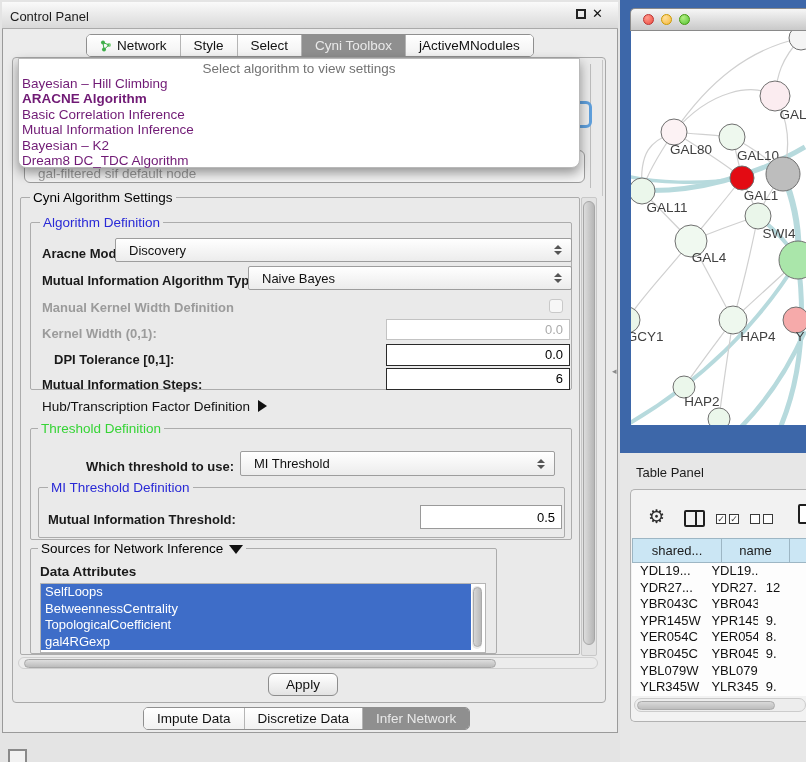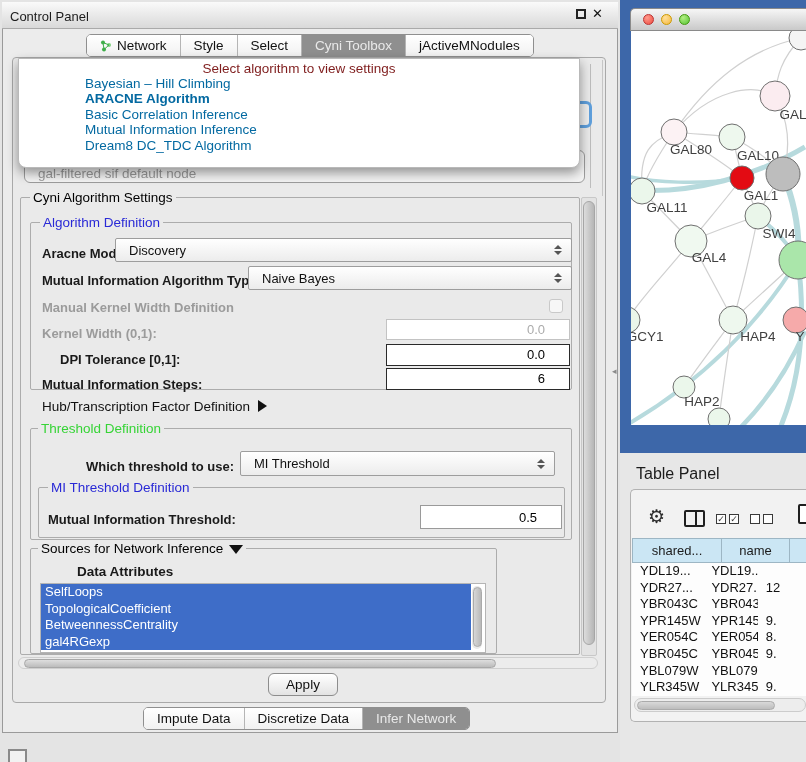--- a/index.html
+++ b/index.html
@@ -29,39 +29,39 @@
     border:1px solid #9c9c9c; border-radius:6px; }
   .bg-combo-text { left:38px; top:166px; font-size:13.5px; color:#9a9a9a; }
   .bg-line1 { left:590px; top:64px; width:1px; height:124px; background:#bdbdbd; }
   .bg-line2 { left:602px; top:60px; width:1px; height:136px; background:#c6c6c6; }
   .bg-bluecombo { left:572px; top:101px; width:20px; height:27px; border:3px solid #5f9fdc;
     border-radius:6px; background:#eee; }
   
   .dropdown { left:18px; top:58px; width:562px; height:110px; background:#fff;
     border:1px solid #b9b9b9; border-radius:0 0 8px 8px;
     box-shadow:0 5px 12px rgba(0,0,0,0.4); z-index:30; }
-  .dd-placeholder { width:100%; text-align:center; margin-top:2px; font-size:13.5px; color:#7f1d1d; }
-  .dd-item { font-size:13.5px; color:#0369a1; line-height:15.4px; padding-left:18px; white-space:nowrap;margin-left:48px; }
+  .dd-placeholder { width:100%; text-align:center; margin-top:2px; font-size:13.5px; color:#737373; }
+  .dd-item { font-size:13.5px; color:#701a75; line-height:15.4px; padding-left:3px; white-space:nowrap; }
   .dd-item.bold { font-weight:bold; }
   
   .group { position:absolute; border:1px solid #acacac; border-radius:2px; }
   .group-label { position:absolute; background:#eaeaea; padding:0 3px; font-size:13.5px; z-index:2; white-space:nowrap; }
   .blue { color:#2929d6; } .green { color:#36d436; }
   .lbl { position:absolute; font-size:13px; font-weight:bold; color:#1a1a1a; white-space:nowrap; }
   .lbl.dis { color:#9b9b9b; }
   .combo { position:absolute; background:linear-gradient(#ffffff,#ececec);
     border:1px solid #9d9d9d; border-radius:2px; font-size:13px; color:#111;
     display:flex; align-items:center; padding-left:13px; }
   .spinner { position:absolute; right:9px; top:50%; transform:translateY(-50%);
     display:flex; flex-direction:column; gap:2px; }
   .spinner i { display:block; width:0; height:0; border-left:4px solid transparent; border-right:4px solid transparent; }
   .spinner .up { border-bottom:4px solid #555; }
   .spinner .dn { border-top:4px solid #555; }
   .field { position:absolute; background:#fff; font-size:13px; text-align:right;
-    padding:2px 24px 0 0; color:#000; }
+    padding:2px 6px 0 0; color:#000; }
   .field.dis { color:#ababab; border:1px solid #c3c3c3 !important; }
   .checkbox { position:absolute; width:14px; height:14px; border:1px solid #c9c9c9;
     border-radius:3px; background:#f7f7f7; }
   .tri-right { display:inline-block; width:0; height:0; border-top:6px solid transparent;
     border-bottom:6px solid transparent; border-left:9px solid #111; margin-left:8px; vertical-align:-1px; }
   .tri-down { display:inline-block; width:0; height:0; border-left:7px solid transparent;
     border-right:7px solid transparent; border-top:9px solid #111; margin-left:6px; vertical-align:-1px; }
   .attr-list { left:40px; top:583px; width:446px; height:70px; background:#fff;
     border:1px solid #b5b5b5; overflow:hidden; }
   .attr-item { height:16.5px; line-height:16.5px; font-size:13px; color:#fff;
@@ -87,21 +87,21 @@
   
   .net-area { left:620px; top:0; width:186px; height:453px; background:#3d67a9; }
   .net-titlebar { left:630px; top:8px; width:176px; height:23px;
     background:linear-gradient(#f6f6f6,#c9c9c9); border:1px solid #8a8a8a;
     border-radius:5px 0 0 0; border-right:none; }
   .tl { position:absolute; top:14px; width:11px; height:11px; border-radius:50%; }
   .net-canvas { left:631px; top:31px; width:175px; height:394px; background:#fff; overflow:hidden; }
   .divider-arrow { left:612px; top:366px; font-size:9px; color:#8a8a8a; }
   
   .table-area { left:620px; top:453px; width:186px; height:309px; background:#e7e7e7; }
-  .tp-title { left:636px; top:465px; font-size:16px; color:#1c1c1c; }
+  .tp-title { left:636px; top:465px; font-size:13px; color:#1c1c1c; }
   .tp-panel { left:630px; top:489px; width:186px; height:233px; background:#f2f2f2;
     border:1px solid #b2b2b2; border-radius:5px 0 0 5px; border-right:none; }
   .gear-icon { left:648px; top:505px; font-size:19px; color:#2b2b2b; }
   .cols-icon { left:684px; top:510px; width:21px; height:17px; border:2.5px solid #1f1f1f; border-radius:2px; }
   .cols-icon i { position:absolute; left:50%; top:0; width:2.5px; height:100%; background:#1f1f1f; }
   .cb-pair { position:absolute; display:flex; gap:3px; }
   .cb { width:10px; height:10px; border:1.5px solid #3a3a3a; font-size:9px; line-height:8px;
     color:#3a3a3a; text-align:center; background:#fdfdfd; }
   .doc-icon { left:798px; top:504px; width:16px; height:20px; border:2.5px solid #1f1f1f;
     border-radius:2px; background:#fff; }
@@ -164,20 +164,21 @@
 <div class="abs bg-combo"></div>
 <div class="abs bg-combo-text">gal-filtered sif default node</div>
 
 <div class="abs dropdown">
   <div class="dd-placeholder">Select algorithm to view settings</div>
   <div id="dd-items">
       <div class="dd-item">Bayesian – Hill Climbing</div>
       <div class="dd-item bold">ARACNE Algorithm</div>
       <div class="dd-item">Basic Correlation Inference</div>
       <div class="dd-item">Mutual Information Inference</div>
+      <div class="dd-item">Bayesian – K2</div>
       <div class="dd-item">Dream8 DC_TDC Algorithm</div>
     </div>
 </div>
 
 <div class="abs group" style="left:20px; top:197px; width:560px; height:458px;"></div>
 <div class="group-label" style="left:30px; top:190px;text-align:right;">Cyni Algorithm Settings</div>
 
 <div class="abs group" style="left:30px; top:222px; width:542px; height:168px;"></div>
 <div class="group-label blue" style="left:40px; top:215px;">Algorithm Definition</div>
 
@@ -198,21 +199,21 @@
       <i class="dn"></i>
     </span>
 </div>
 
 <div class="lbl dis" style="left:42px; top:300px;">Manual Kernel Width Definition</div>
 <div class="checkbox" style="left:549px; top:299px;"></div>
 
 <div class="lbl dis" style="left:42px; top:326px;">Kernel Width (0,1):</div>
 <div class="field dis" style="left:386px; top:319px; width:184px; height:21px;">0.0</div>
 
-<div class="lbl" style="left:32px; top:352px;padding-left:28px;">DPI Tolerance [0,1]:</div>
+<div class="lbl" style="left:26px; top:352px;padding-left:28px;">DPI Tolerance [0,1]:</div>
 <div class="field" style="left:386px; top:344px; width:184px; height:22px; border:1.5px solid #2a2a2a;">0.0</div>
 
 <div class="lbl" style="left:42px; top:377px;">Mutual Information Steps:</div>
 <div class="field" style="left:386px; top:368px; width:184px; height:22px; border:1.5px solid #2a2a2a;">6</div>
 
 <div class="abs" style="left:42px; top:399px; font-size:13.5px; color:#111;">
   <span>Hub/Transcription Factor Definition</span><span class="tri-right"></span>
 </div>
 
 <div class="abs group" style="left:30px; top:428px; width:542px; height:112px;"></div>
@@ -230,27 +231,27 @@
 <div class="abs group" style="left:38px; top:487px; width:527px; height:51px;"></div>
 <div class="group-label blue" style="left:48px; top:480px;">MI Threshold Definition</div>
 
 <div class="lbl" style="left:48px; top:512px;">Mutual Information Threshold:</div>
 <div class="field" style="left:420px; top:505px; width:142px; height:24px; border:1px solid #9a9a9a; padding-top:4px;">0.5</div>
 
 <div class="abs group" style="left:30px; top:548px; width:467px; height:106px;"></div>
 <div class="group-label" style="left:38px; top:541px;">
   <span>Sources for Network Inference</span><span class="tri-down"></span>
 </div>
-<div class="lbl" style="left:40px; top:564px; font-size:13.5px;margin-left:37px;">Data Attributes</div>
+<div class="lbl" style="left:40px; top:564px; font-size:13.5px;">Data Attributes</div>
 
 <div class="abs attr-list" id="attr-list">
 
 <div class="attr-item sel">SelfLoops</div>
+    <div class="attr-item sel">BetweennessCentrality</div>
     <div class="attr-item sel">TopologicalCoefficient</div>
-    <div class="attr-item sel">BetweennessCentrality</div>
     <div class="attr-item sel">gal4RGexp</div>
     <div class="list-scroll">
       <div class="list-thumb"></div>
     </div>
   </div>
 
 <div class="abs vscroll"></div>
 <div class="abs vthumb"></div>
 <div class="abs hscroll"></div>
 <div class="abs hthumb"></div>

